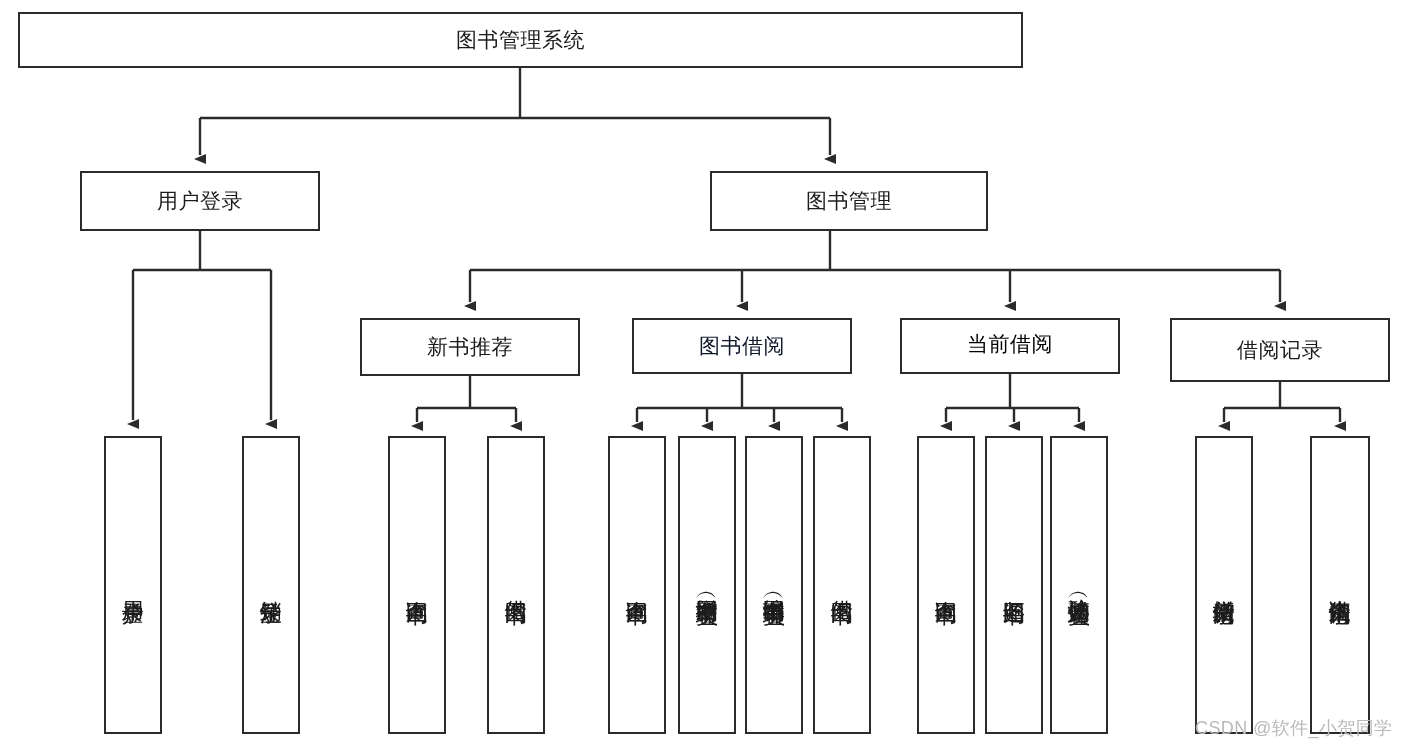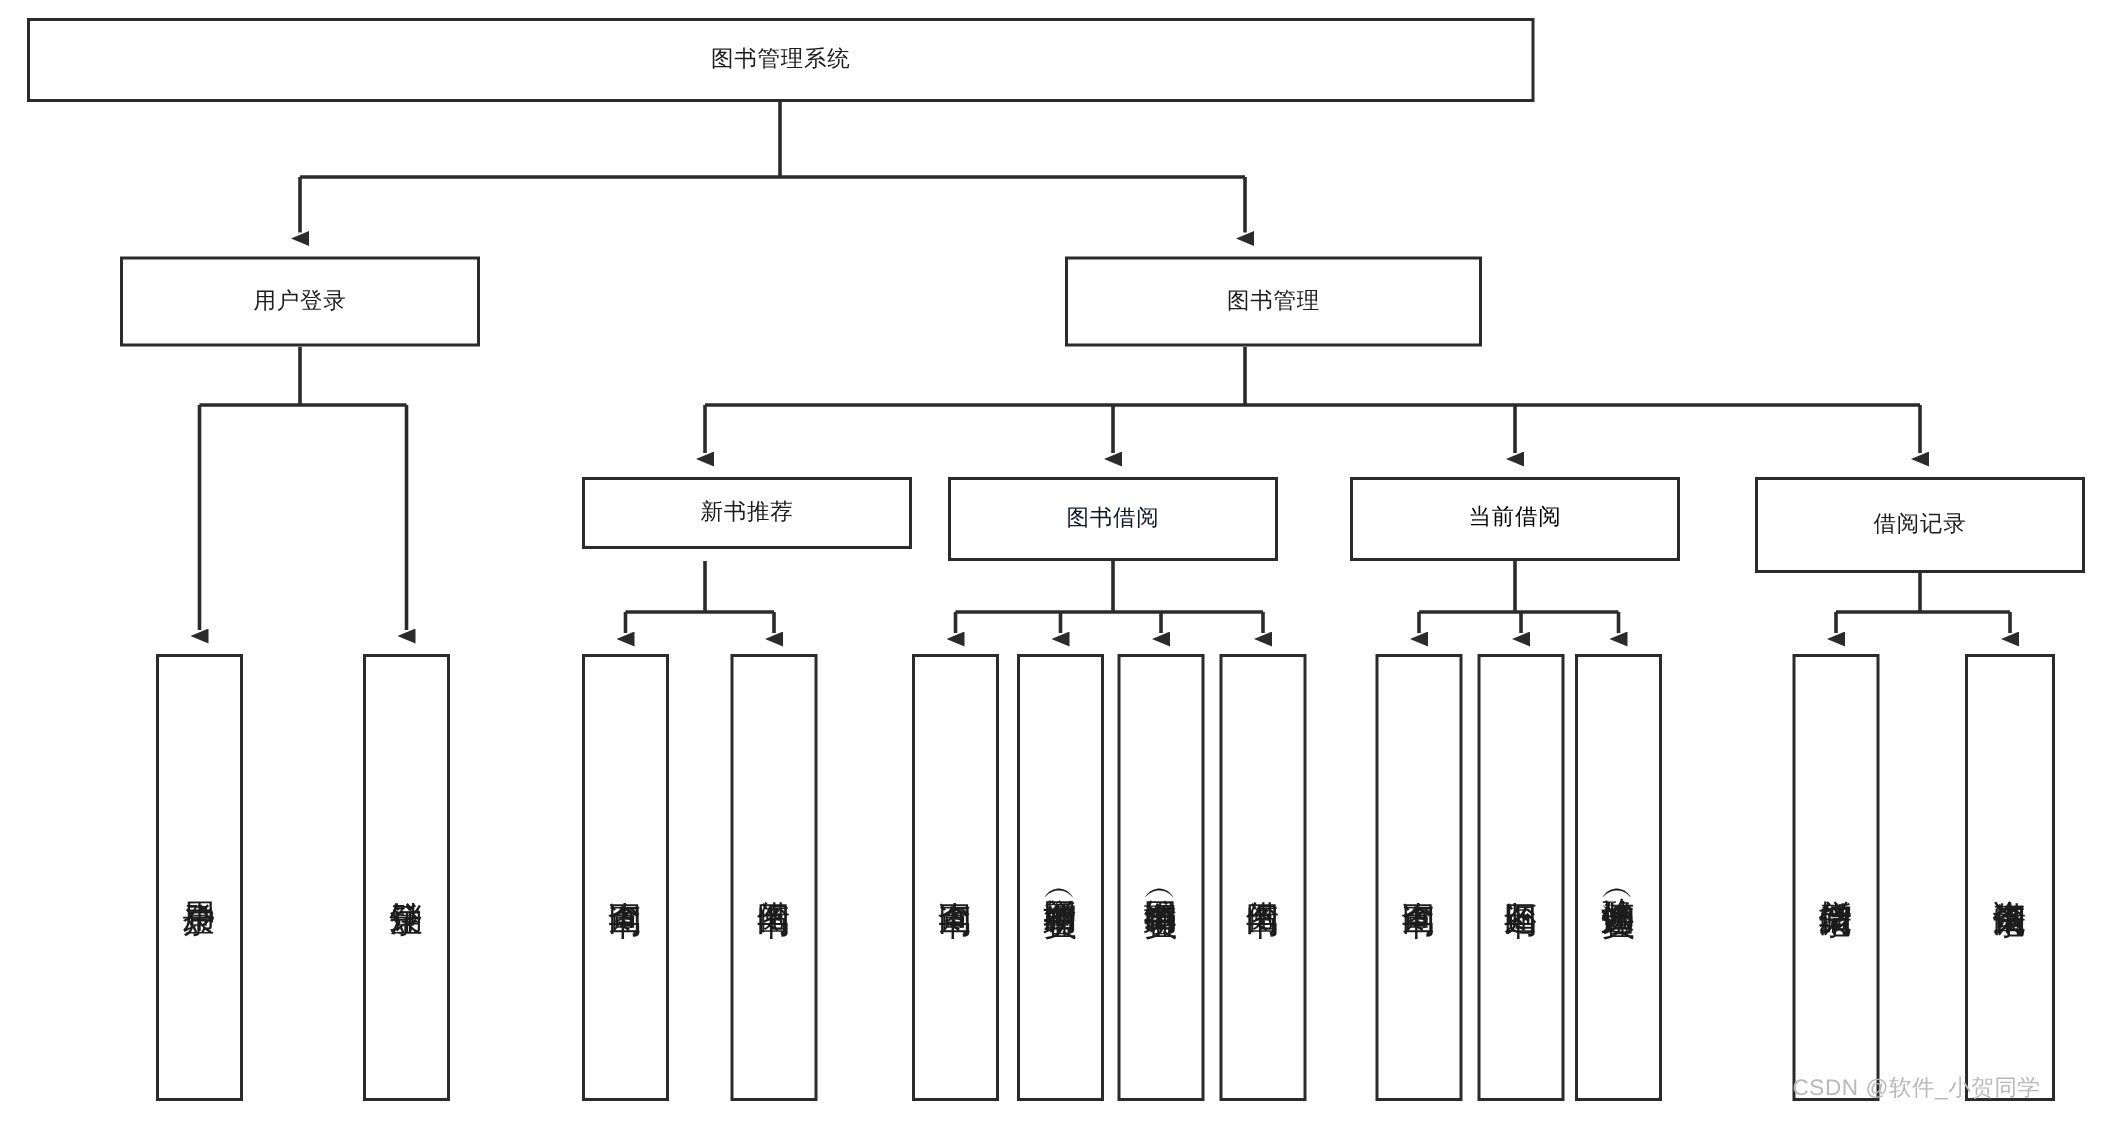--- a/index.html
+++ b/index.html
@@ -29,21 +29,21 @@
     position: absolute;
     box-sizing: border-box;
     background: #ffffff;
     border: 2px solid #2b2b2b;
     display: flex;
     align-items: center;
     justify-content: center;
   }
   .node-label {
     color: #1c1c1c;
-    font-size: 15px;
+    font-size: 21px;
     line-height: 1.18;
     letter-spacing: 0.5px;
     white-space: nowrap;
   }
   .node.horiz .node-label {
     writing-mode: horizontal-tb;
   }
   .node.vert {
     align-items: center;
     justify-content: center;
@@ -53,21 +53,21 @@
     writing-mode: vertical-rl;
     text-orientation: upright;
     font-size: 22px;
     line-height: 1.06;
     letter-spacing: 1px;
     white-space: nowrap;
   }
   .watermark {
     position: absolute;
     color: #b9b9b9;
-    font-size: 15px;
+    font-size: 18px;
     white-space: nowrap;
     letter-spacing: 0.4px;
   }
 </style>
 </head>
 <body>
 
 <div id="canvas" style="background: rgb(255, 255, 255);">
 
   <svg class="edges" viewBox="0 0 1405 747">
@@ -126,21 +126,21 @@
     <span class="node-label" style="color: rgb(28, 28, 28);">图书管理系统</span>
   </div>
 
   <div class="node horiz" style="left: 80px; top: 171px; width: 240px; height: 60px; border-color: rgb(43, 43, 43); background: rgb(255, 255, 255);">
     <span class="node-label" style="color: rgb(28, 28, 28);">用户登录</span>
   </div>
   <div class="node horiz" style="left: 710px; top: 171px; width: 278px; height: 60px; border-color: rgb(43, 43, 43); background: rgb(255, 255, 255);">
     <span class="node-label" style="color: rgb(28, 28, 28);">图书管理</span>
   </div>
 
-  <div class="node horiz" style="left: 360px; top: 318px; width: 220px; height: 48px; border-color: rgb(43, 43, 43); background: rgb(255, 255, 255); margin-left: 28px;">
+  <div class="node horiz" style="left: 360px; top: 318px; width: 220px; height: 58px; border-color: rgb(43, 43, 43); background: rgb(255, 255, 255);">
     <span class="node-label" style="color: rgb(28, 28, 28);">新书推荐</span>
   </div>
   <div class="node horiz" style="left: 632px; top: 318px; width: 220px; height: 56px; border-color: rgb(43, 43, 43); background: rgb(255, 255, 255);">
     <span class="node-label" style="color: #0f172a;">图书借阅</span>
   </div>
   <div class="node horiz" style="left: 900px; top: 318px; width: 220px; height: 56px; border-color: rgb(43, 43, 43); background: rgb(255, 255, 255);">
     <span class="node-label" style="color: #000000; font-family: Liberation Mono, monospace;">当前借阅</span>
   </div>
   <div class="node horiz" style="left: 1170px; top: 318px; width: 220px; height: 64px; border-color: rgb(43, 43, 43); background: rgb(255, 255, 255);">
     <span class="node-label" style="color: rgb(28, 28, 28);">借阅记录</span>

